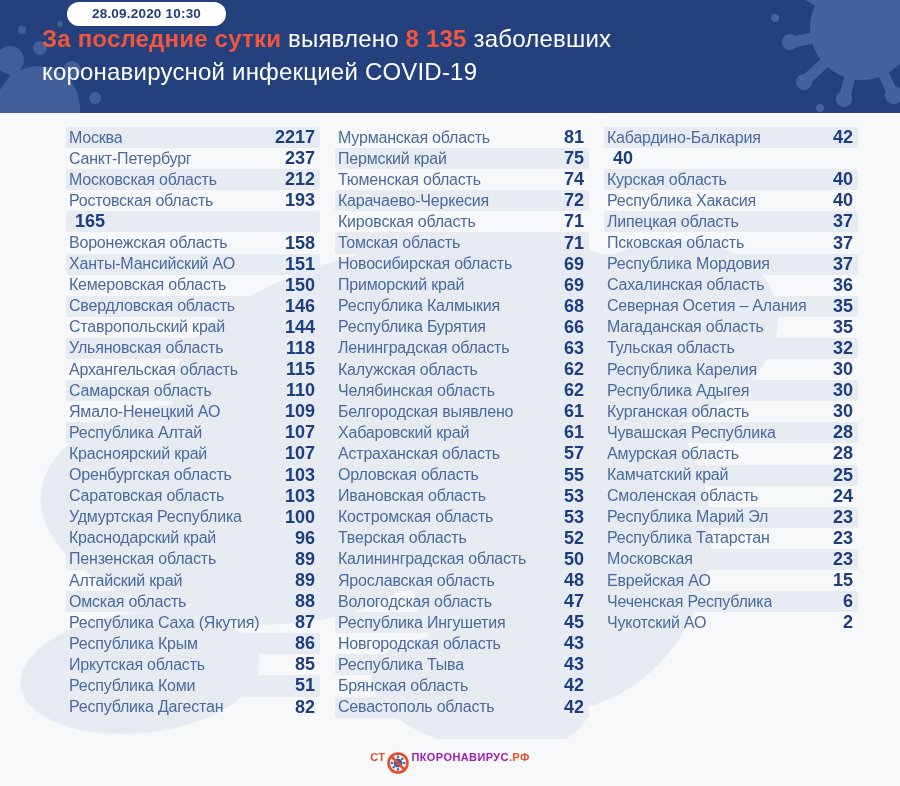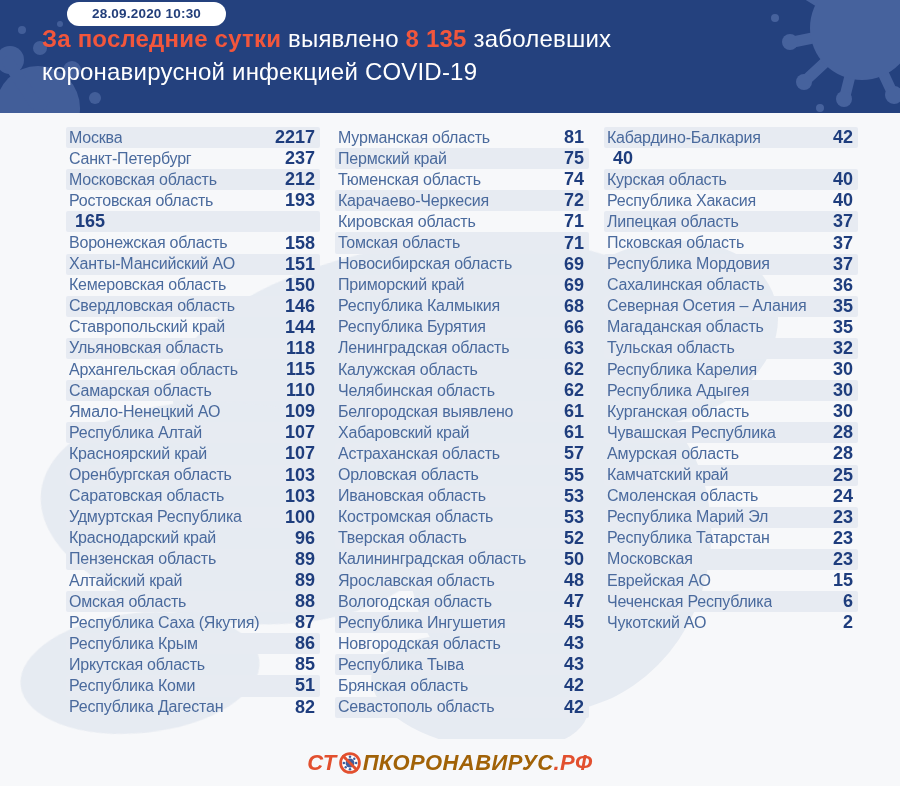--- a/index.html
+++ b/index.html
@@ -38,23 +38,23 @@
     font-size:16px;color:#4a6a9d;white-space:nowrap;overflow:hidden;
     letter-spacing:-0.2px;
   }
   .value{font-size:18px;font-weight:bold;color:#1e3d7d;margin-left:6px;}
 
   
   .footer{
     position:absolute;left:0;right:0;bottom:0;height:47px;z-index:2;
     display:flex;align-items:center;justify-content:center;background:#f7f8fa;
   }
-  .logo{display:flex;align-items:center;font-weight:bold;font-size:22px;letter-spacing:.4px;font-style:italic;}
+  .logo{display:flex;font-weight:bold;font-size:11px;letter-spacing:.4px;}
   .logo .lg-orange{color:#e2502f;}
-  .logo .lg-navy{color:#a16207;}
+  .logo .lg-navy{color:#a21caf;}
   .logo svg{margin:0 1px;display:block;}
 </style>
 </head>
 <body>
 
 <div class="page">
 
   <header class="header">
     <svg class="deco-svg" width="900" height="113" viewBox="0 0 900 113">
 

